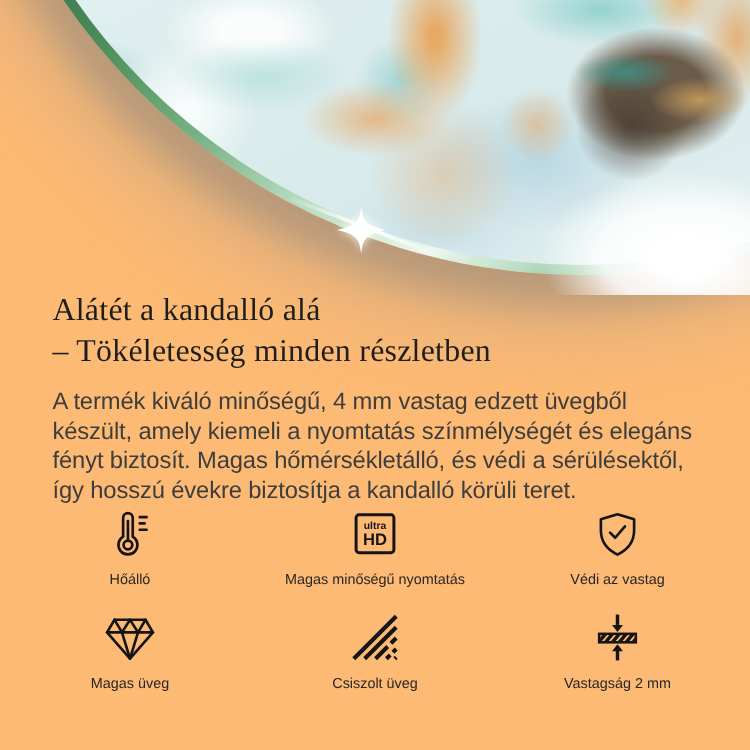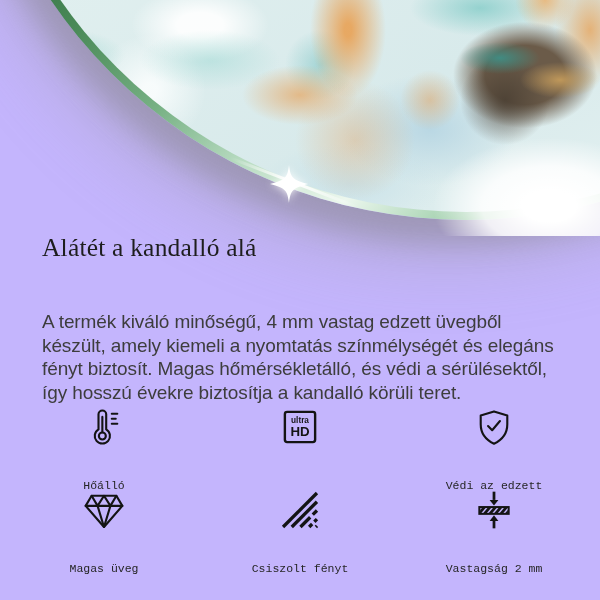--- a/index.html
+++ b/index.html
@@ -1,17 +1,17 @@
 <!DOCTYPE html>
 <html><head>
 <meta charset="utf-8">
 <style>
   html,body{margin:0;padding:0;background:#ffffff;}
   .stage{
-    position:relative;width:600px;height:600px;overflow:hidden;background:#c4b5fd;
+    position:relative;width:600px;height:600px;overflow:hidden;background:#fdba74;
     font-family:"Liberation Sans","DejaVu Sans",sans-serif;
   }
   
   .hero{position:absolute;inset:0;}
   .glass-shadow{
     position:absolute;left:-36px;top:-784px;width:1004px;height:1004px;border-radius:50%;
     box-shadow:-8px 18px 28px 6px rgba(120,120,120,0.40), -20px 36px 60px 16px rgba(150,150,150,0.25);
   }
   .glass-edge{
     position:absolute;left:-36px;top:-784px;width:1004px;height:1004px;border-radius:50%;
@@ -63,25 +63,25 @@
   .desc{
     position:absolute;left:42px;top:310px;width:515px;margin:0;
     font-size:19px;line-height:23.6px;color:#3d3d3d;letter-spacing:-0.1px;
   }
   
   .features{
     position:absolute;left:0;top:405px;width:600px;
     display:grid;grid-template-columns:208px 184px 204px;row-gap:16px;
   }
   .feature{
-    display:flex;flex-direction:column;align-items:center;height:67px;gap:22px;
+    display:flex;flex-direction:column;align-items:center;height:67px;
   }
   .feature .icn{width:44px;height:44px;flex:0 0 auto;}
   .feature .lbl{
-    margin-top:8px;font-size:11.5px;line-height:14px;color:#262626;white-space:nowrap;font-family:Liberation Mono, monospace;
+    margin-top:8px;font-size:11.5px;line-height:14px;color:#262626;white-space:nowrap;
   }
   svg .stroked{fill:none;stroke:#141414;stroke-width:2.3;stroke-linecap:round;stroke-linejoin:round;}
   svg .thick{stroke-width:2.6;}
   svg .filled{fill:#141414;stroke:none;}
   svg text{font-family:"Liberation Sans","DejaVu Sans",sans-serif;fill:#141414;}
 </style>
 </head>
 <body>
 
 <div class="stage">
@@ -92,20 +92,21 @@
     <div class="glass-art"></div>
     <div class="white-fade"></div>
     <div class="glint-streak"></div>
     <svg class="sparkle" viewBox="0 0 40 40">
       <path d="M20 1 C21.5 13 23 16 39 20 C23 24 21.5 27 20 39 C18.5 27 17 24 1 20 C17 16 18.5 13 20 1 Z" fill="#ffffff"></path>
     </svg>
   </div>
 
   <h1 class="title">
     <span>Alátét a kandalló alá</span><br>
+    <span>– Tökéletesség minden részletben</span>
   </h1>
 
   <p class="desc">A termék kiváló minőségű, 4 mm vastag edzett üvegből készült, amely kiemeli a nyomtatás színmélységét és elegáns fényt biztosít. Magas hőmérsékletálló, és védi a sérülésektől, így hosszú évekre biztosítja a kandalló körüli teret.</p>
 
   <div class="features">
 
     <div class="feature">
       <svg class="icn" viewBox="0 0 48 48">
         <path class="stroked" d="M18 26.6 V10.2 A4.2 4.2 0 0 1 26.4 10.2 V26.6 A8.3 8.3 0 1 1 18 26.6 Z"></path>
         <circle class="stroked" cx="22.2" cy="33.8" r="3.8"></circle>
@@ -114,28 +115,29 @@
       </svg>
       <div class="lbl">Hőálló</div>
     </div>
 
     <div class="feature">
       <svg class="icn" viewBox="0 0 48 48">
         <rect class="stroked thick" x="7.5" y="7.5" width="33" height="33" rx="2.5"></rect>
         <text x="24" y="20" text-anchor="middle" font-size="9" font-weight="600">ultra</text>
         <text x="24" y="34" text-anchor="middle" font-size="14.5" font-weight="700">HD</text>
       </svg>
+      <div class="lbl">Magas minőségű nyomtatás</div>
     </div>
 
     <div class="feature">
       <svg class="icn" viewBox="0 0 48 48">
         <path class="stroked" d="M24 7 L38.5 11.4 V21 C38.5 31.2 32.5 38.2 24 42.2 C15.5 38.2 9.5 31.2 9.5 21 V11.4 Z"></path>
         <path class="stroked" d="M17.5 23 L22 27.5 L30.5 17.5"></path>
       </svg>
-      <div class="lbl">Védi az edzett</div>
+      <div class="lbl">Védi az vastag</div>
     </div>
 
     <div class="feature">
       <svg class="icn" viewBox="0 0 48 48">
         <path class="stroked" stroke-width="2.1" d="M10.5 8.5 H37.5 L44 19.5 L24 42.5 L4 19.5 Z"></path>
         <path class="stroked" stroke-width="2.1" d="M4 19.5 H44"></path>
         <path class="stroked" stroke-width="2.1" d="M10.5 8.5 L17 19.5 L24 8.5 L31 19.5 L37.5 8.5"></path>
         <path class="stroked" stroke-width="2.1" d="M17 19.5 L24 42.5 M31 19.5 L24 42.5"></path>
       </svg>
       <div class="lbl">Magas üveg</div>
@@ -144,21 +146,21 @@
     <div class="feature">
       <svg class="icn" viewBox="0 0 48 48">
         <g stroke="#141414" stroke-width="3.6" stroke-linecap="butt" fill="none">
           <path d="M5.5 42.5 L42.5 5.5"></path>
           <path d="M15 42.5 L42.5 15"></path>
           <path d="M24.5 42.5 L42.5 24.5" stroke-dasharray="15 4 20"></path>
           <path d="M34 42.5 L42.5 34" stroke-dasharray="4.6 3.4"></path>
           <path d="M41.3 42.5 L42.5 41.3"></path>
         </g>
       </svg>
-      <div class="lbl">Csiszolt fényt</div>
+      <div class="lbl">Csiszolt üveg</div>
     </div>
 
     <div class="feature">
       <svg class="icn" viewBox="0 0 48 48">
         <defs>
             <clipPath id="barclip">
               <rect x="8.8" y="21.5" width="30.4" height="6"></rect>
             </clipPath>
           </defs>
         <rect x="8" y="20.8" width="32" height="7.4" fill="none" stroke="#141414" stroke-width="2.2"></rect>

